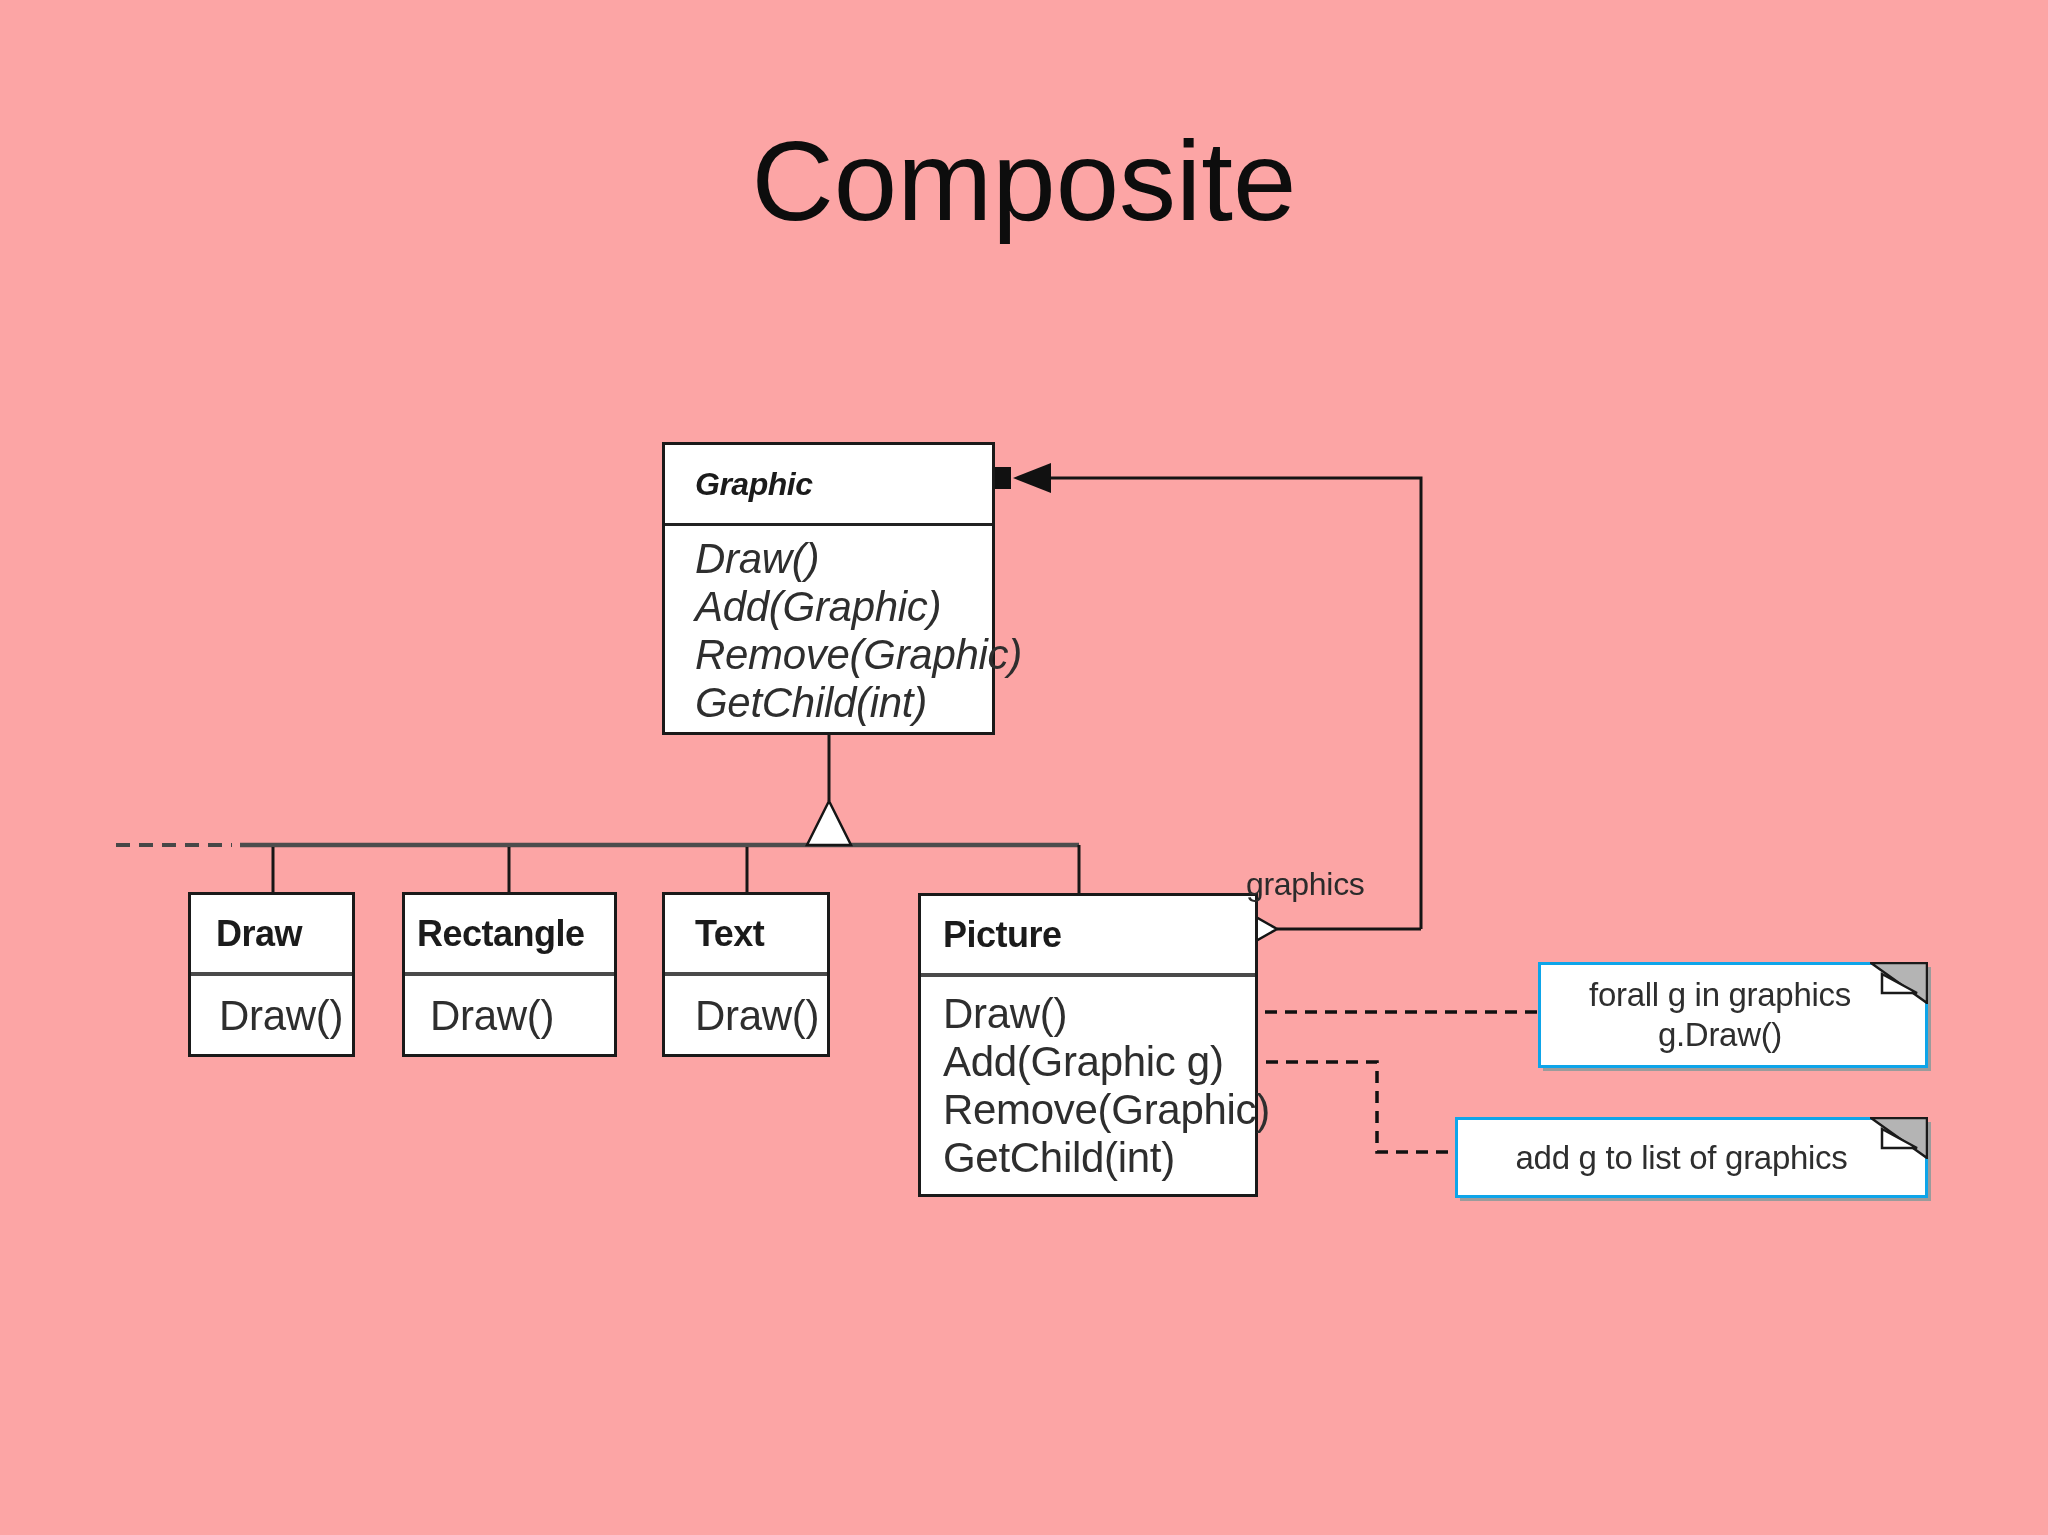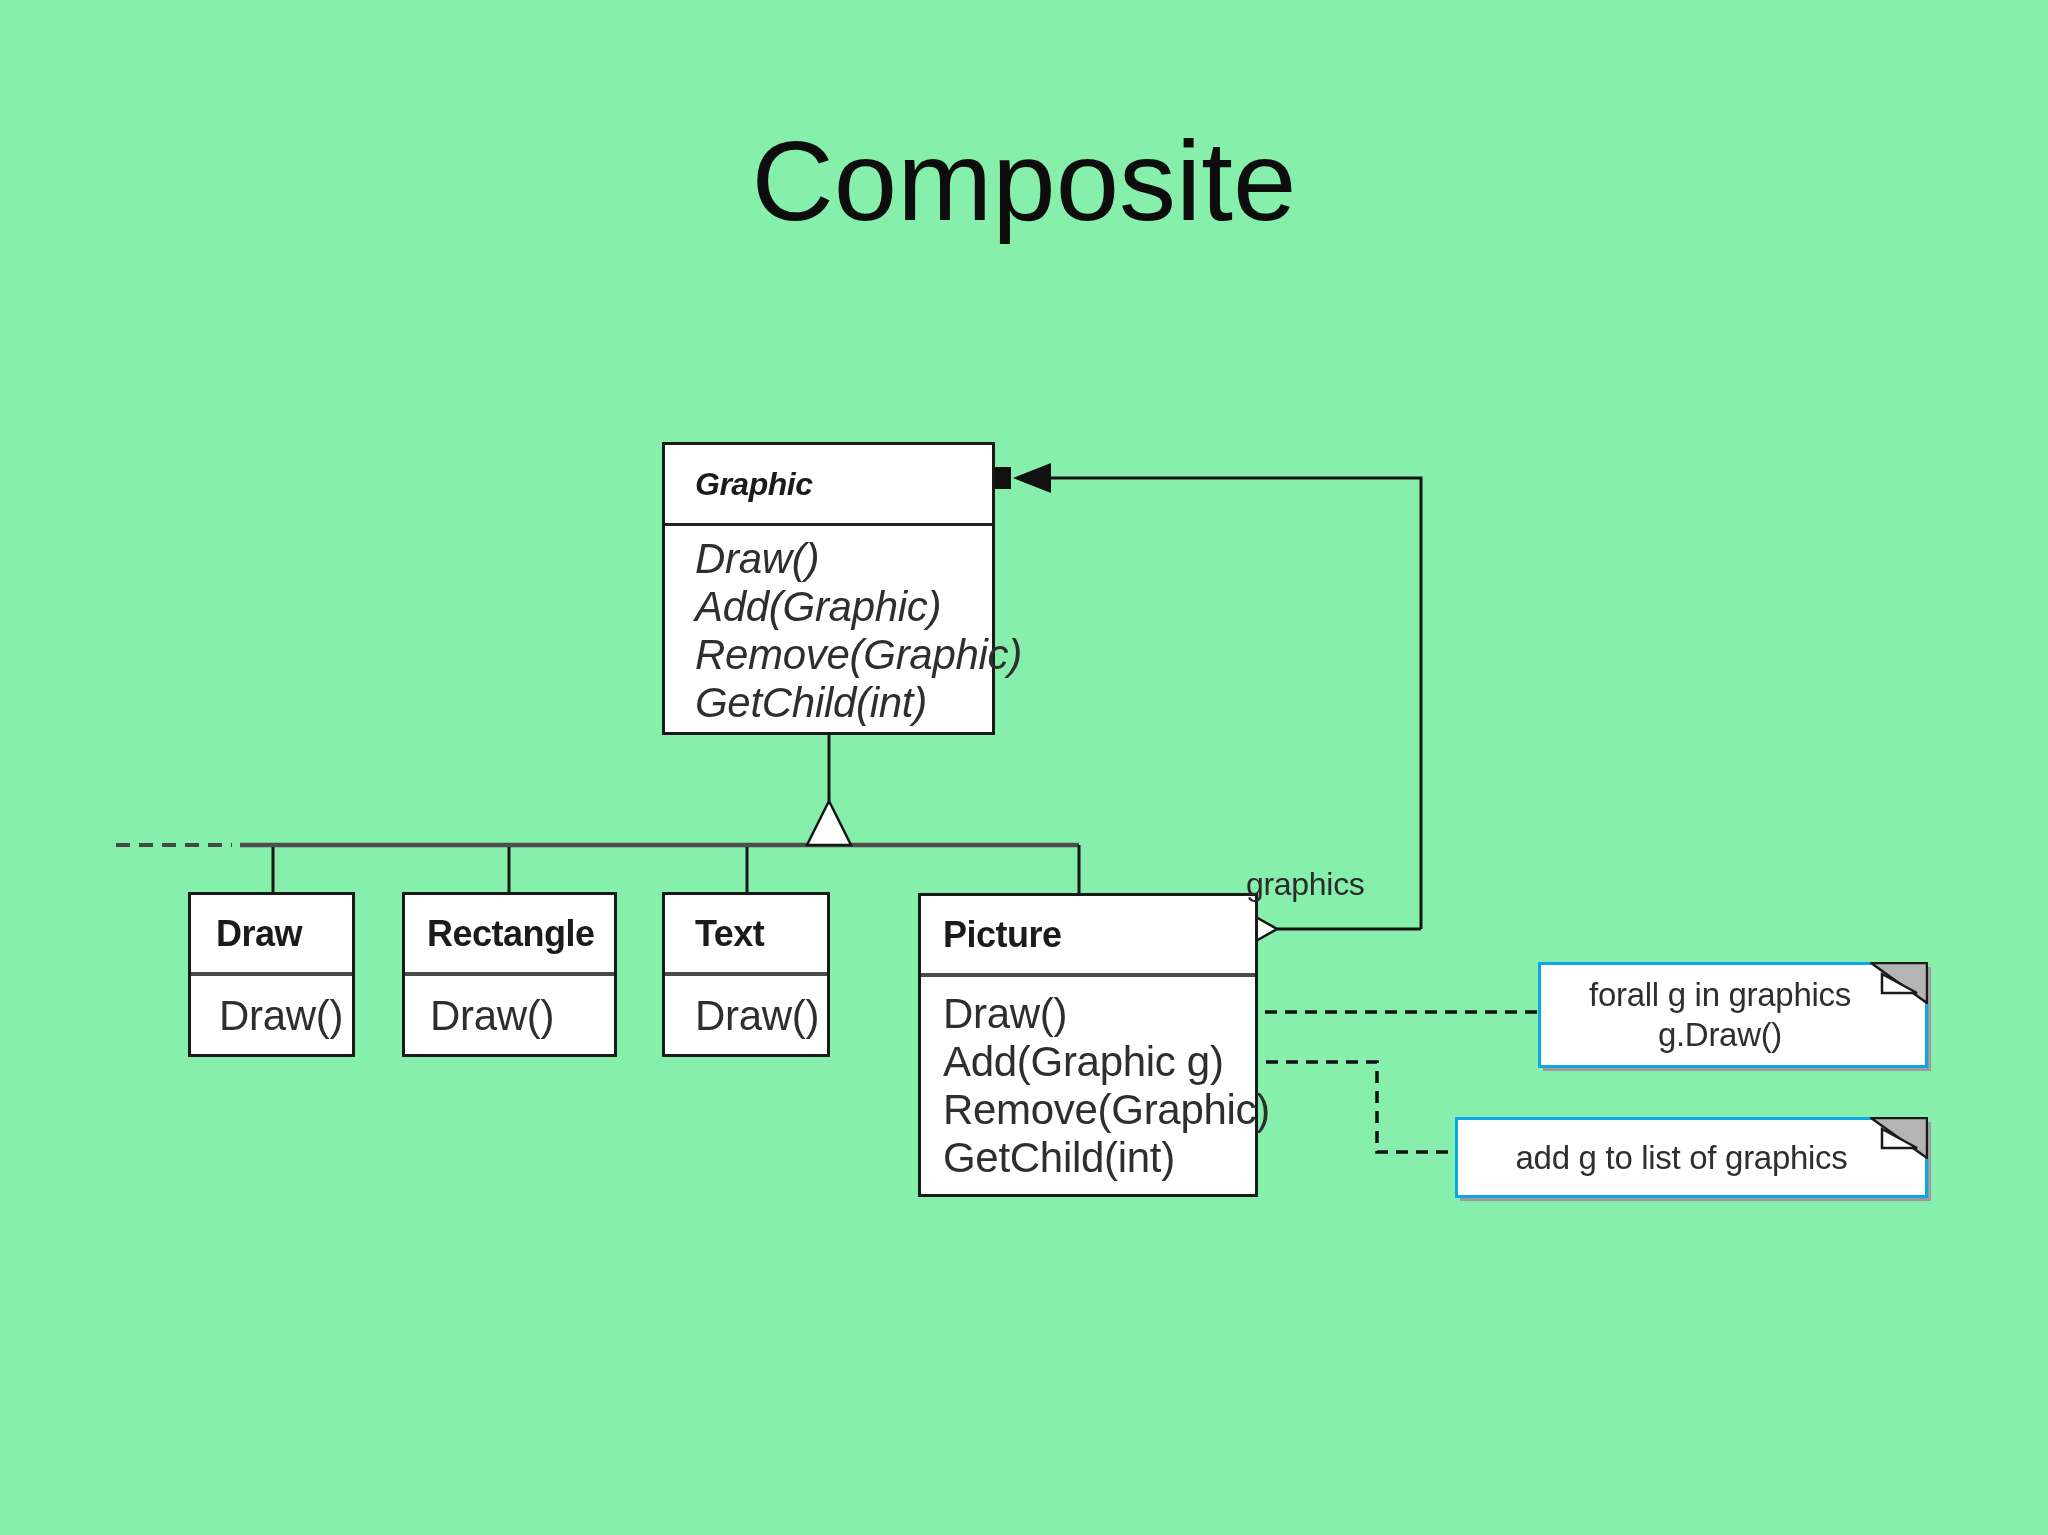--- a/index.html
+++ b/index.html
@@ -1,17 +1,17 @@
 <!DOCTYPE html>
 <html><head>
 <meta charset="utf-8">
 <style>
   html,body{margin:0;padding:0;background:#fff;}
   .slide{
-    position:relative;width:2048px;height:1535px;background:#86efac;overflow:hidden;
+    position:relative;width:2048px;height:1535px;background:#fca5a5;overflow:hidden;
     font-family:"Liberation Sans", sans-serif;color:#1c1c1c;
   }
   .title{
     position:absolute;left:0;right:0;top:118px;margin:0;
     text-align:center;font-size:114px;font-weight:400;letter-spacing:0;
     color:#0d0d0d;line-height:1.1;
   }
   svg.overlay{position:absolute;left:0;top:0;width:2048px;height:1535px;pointer-events:none;}
   .uml-class{
     position:absolute;box-sizing:border-box;background:#fff;
@@ -31,21 +31,21 @@
   .body-list{padding-top:9px;}
   .body-center{height:80px;display:flex;align-items:center;}
   
   #box-graphic{left:662px;top:442px;width:333px;height:293px;}
   #box-graphic .uml-head{padding-left:30px;}
   #box-graphic .body-list{padding-left:30px;line-height:48px;}
   #box-line{left:188px;top:892px;width:167px;height:165px;}
   #box-line .uml-head{padding-left:25px;}
   #box-line .body-center{padding-left:28px;}
   #box-rectangle{left:402px;top:892px;width:215px;height:165px;}
-  #box-rectangle .uml-head{padding-left:22px;}
+  #box-rectangle .uml-head{padding-left:12px;}
   #box-rectangle .body-center{padding-left:25px;}
   #box-text{left:662px;top:892px;width:168px;height:165px;}
   #box-text .uml-head{padding-left:30px;}
   #box-text .body-center{padding-left:30px;}
   #box-picture{left:890px;top:893px;width:340px;height:304px;margin-left:28px;}
   #box-picture .uml-head{padding-left:22px;}
   #box-picture .body-list{padding-left:22px;line-height:48px;padding-top:13px;}
   .assoc-label{
     position:absolute;left:1246px;top:866px;font-size:32px;color:#2b2b2b;letter-spacing:-0.3px;
   }

